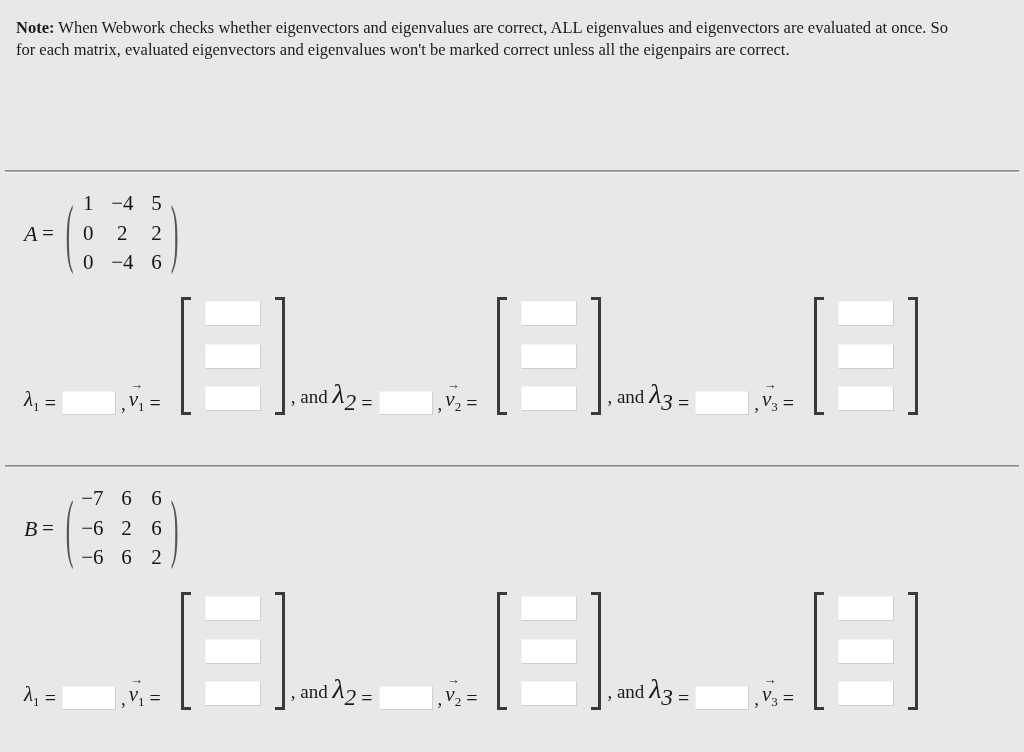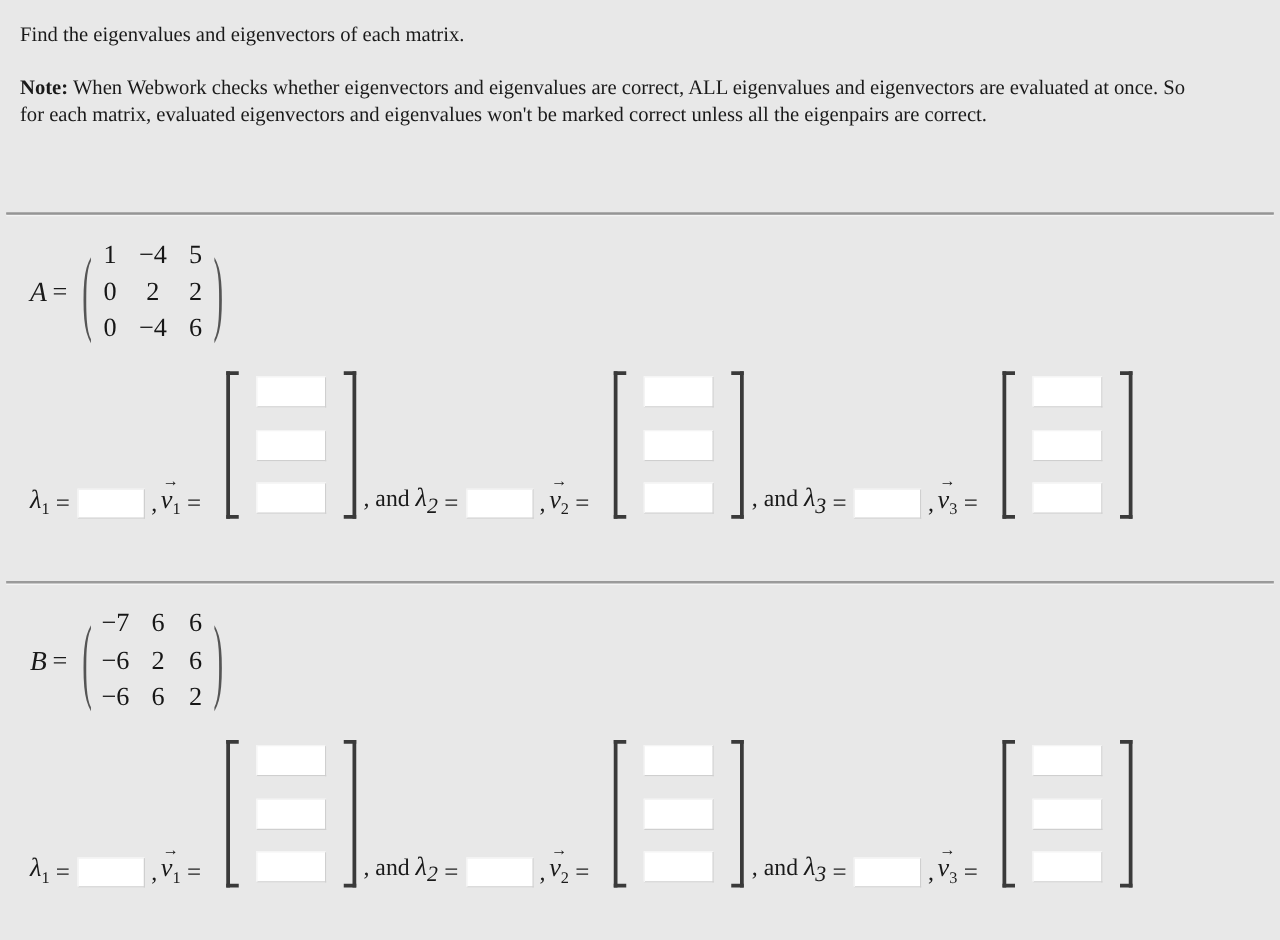--- a/index.html
+++ b/index.html
@@ -134,21 +134,21 @@
     padding: 0 6px 0 5px;
     font-size: 20px;
   }
   .conj {
     white-space: nowrap;
     padding-left: 4px;
     font-size: 19px;
   }
   .conj .lam {
     font-style: italic;
-    font-size: 21px;
+    font-size: 28px;
   }
   .comma {
     padding: 0 3px 0 5px;
     font-size: 19px;
   }
 
   
   .scalar-input {
     width: 54px;
     height: 24px;
@@ -226,21 +226,20 @@
   .sec-inner { padding: 0 16px; }
   .mat-wrap { padding-top: 18px; }
   .ans-wrap { padding-top: 20px; }
 </style>
 </head>
 <body>
 
 <div class="page">
 
   <div class="intro">
-    <p class="prompt">Find the eigenvalues and eigenvectors of each matrix.</p>
     <p class="note"><span class="note-label">Note:</span><span> When Webwork checks whether eigenvectors and eigenvalues are correct, ALL eigenvalues and eigenvectors are evaluated at once. So for each matrix, evaluated eigenvectors and eigenvalues won't be marked correct unless all the eigenpairs are correct.</span></p>
   </div>
 
   <div class="section-a">
     <div class="divider"></div>
     <div class="sec-inner">
 
       <div class="mat-wrap">
         <div class="matrix-block">
           <span class="mat-name">A</span>

